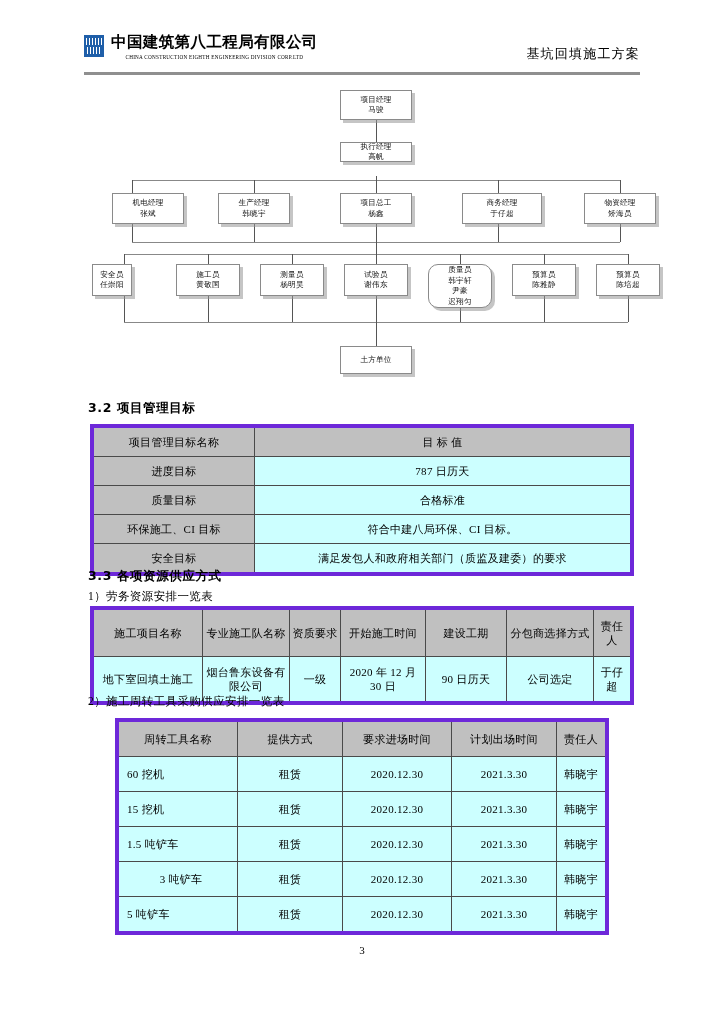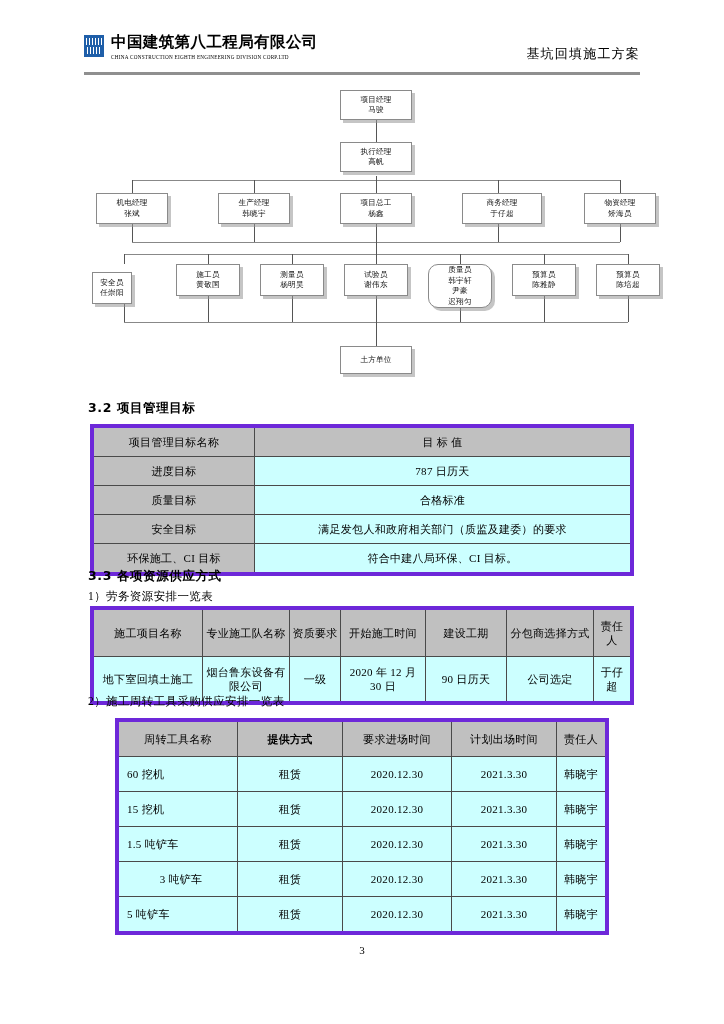--- a/index.html
+++ b/index.html
@@ -26,20 +26,21 @@
     top: 34px;
     width: 556px;
     height: 36px;
   }
   .logo-block {
     position: absolute;
     left: 0;
     top: 0;
     display: flex;
     align-items: flex-start;
+    text-align: center;
   }
   .logo-mark {
     width: 20px;
     height: 22px;
     background: #1f5fa9;
     position: relative;
     margin-right: 7px;
     margin-top: 1px;
   }
   .logo-mark::before {
@@ -250,47 +251,47 @@
     <div class="vline" style="left:460px; top:212px; height:26px;"></div>
     <div class="vline" style="left:544px; top:212px; height:26px;"></div>
     <div class="hline" style="left:40px; top:238px; width:504px;"></div>
     <div class="vline" style="left:292px; top:238px; height:24px;"></div>
 
     <div class="node" style="left:256px; top:6px; width:72px; height:30px;">
       <span>项目经理</span>
       <span>马骏</span>
     </div>
 
-    <div class="node" style="left:256px; top:58px; width:72px; height:30px;">
+    <div class="node" style="left:256px; top:58px; width:72px; height:20px;">
       <span>执行经理</span>
       <span>高帆</span>
     </div>
 
-    <div class="node" style="left:12px; top:109px; width:72px; height:31px;">
+    <div class="node" style="left:28px; top:109px; width:72px; height:31px;">
       <span>机电经理</span>
       <span>张斌</span>
     </div>
     <div class="node" style="left:134px; top:109px; width:72px; height:31px;">
       <span>生产经理</span>
       <span>韩晓宇</span>
     </div>
     <div class="node" style="left:256px; top:109px; width:72px; height:31px;">
       <span>项目总工</span>
       <span>杨鑫</span>
     </div>
     <div class="node" style="left:378px; top:109px; width:80px; height:31px;">
       <span>商务经理</span>
       <span>于仔超</span>
     </div>
     <div class="node" style="left:500px; top:109px; width:72px; height:31px;">
       <span>物资经理</span>
       <span>矫海员</span>
     </div>
 
-    <div class="node" style="left:8px; top:188px; width:40px; height:32px;">
+    <div class="node" style="left:8px; top:180px; width:40px; height:32px;">
       <span>安全员</span>
       <span>任崇阳</span>
     </div>
     <div class="node" style="left:92px; top:180px; width:64px; height:32px;">
       <span>施工员</span>
       <span>黄敬国</span>
     </div>
     <div class="node" style="left:176px; top:180px; width:64px; height:32px;">
       <span>测量员</span>
       <span>杨明昊</span>
@@ -329,26 +330,26 @@
     </tr>
     <tr>
       <td class="hd">进度目标</td>
       <td class="dt">787 日历天</td>
     </tr>
     <tr>
       <td class="hd">质量目标</td>
       <td class="dt">合格标准</td>
     </tr>
     <tr>
+      <td class="hd">环保施工、CI 目标</td>
+      <td class="dt">符合中建八局环保、CI 目标。</td>
+    </tr>
+    <tr>
       <td class="hd">安全目标</td>
       <td class="dt">满足发包人和政府相关部门（质监及建委）的要求</td>
-    </tr>
-    <tr>
-      <td class="hd">环保施工、CI 目标</td>
-      <td class="dt">符合中建八局环保、CI 目标。</td>
     </tr>
   </tbody>
     </table>
 
   <div class="h2" style="left:88px; top:568px;">3.3  各项资源供应方式</div>
   <div class="subline" style="left:88px; top:589px;">1）劳务资源安排一览表</div>
 
   <table class="doc tbl-outer" id="tbl-labor">
     <tbody>
         <tr>
@@ -371,21 +372,21 @@
     </tr>
   </tbody>
     </table>
 
   <div class="subline" style="left:88px; top:694px;">2）施工周转工具采购供应安排一览表</div>
 
   <table class="doc tbl-outer" id="tbl-tools">
     <tbody>
         <tr>
       <td class="hd" style="width:114px;">周转工具名称</td>
-      <td class="hd" style="width:100px;font-weight:bold;">提供方式</td>
+      <td class="hd" style="width:100px;">提供方式</td>
       <td class="hd" style="width:104px;">要求进场时间</td>
       <td class="hd" style="width:100px;">计划出场时间</td>
       <td class="hd">责任人</td>
     </tr>
     <tr>
       <td class="dt" style="text-align:left; padding-left:8px;">60 挖机</td>
       <td class="dt">租赁</td>
       <td class="dt">2020.12.30</td>
       <td class="dt">2021.3.30</td>
       <td class="dt">韩晓宇</td>

